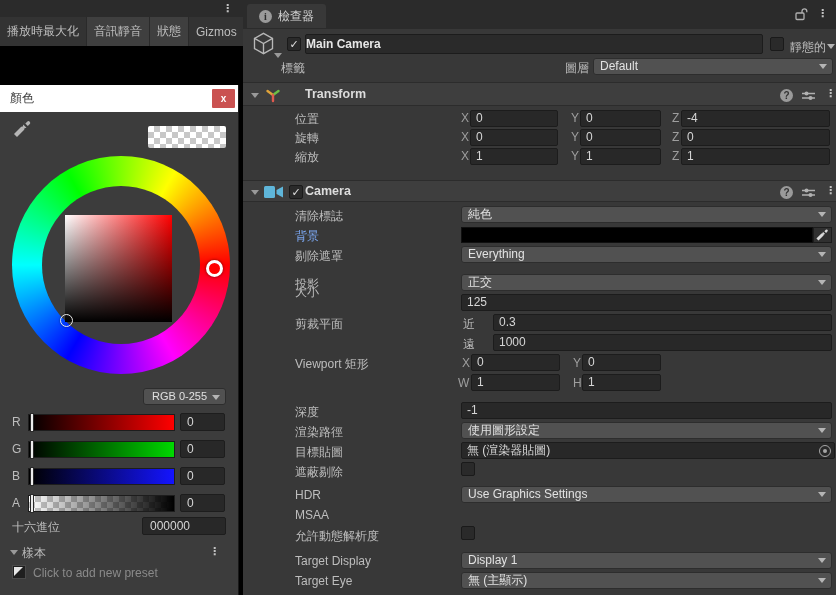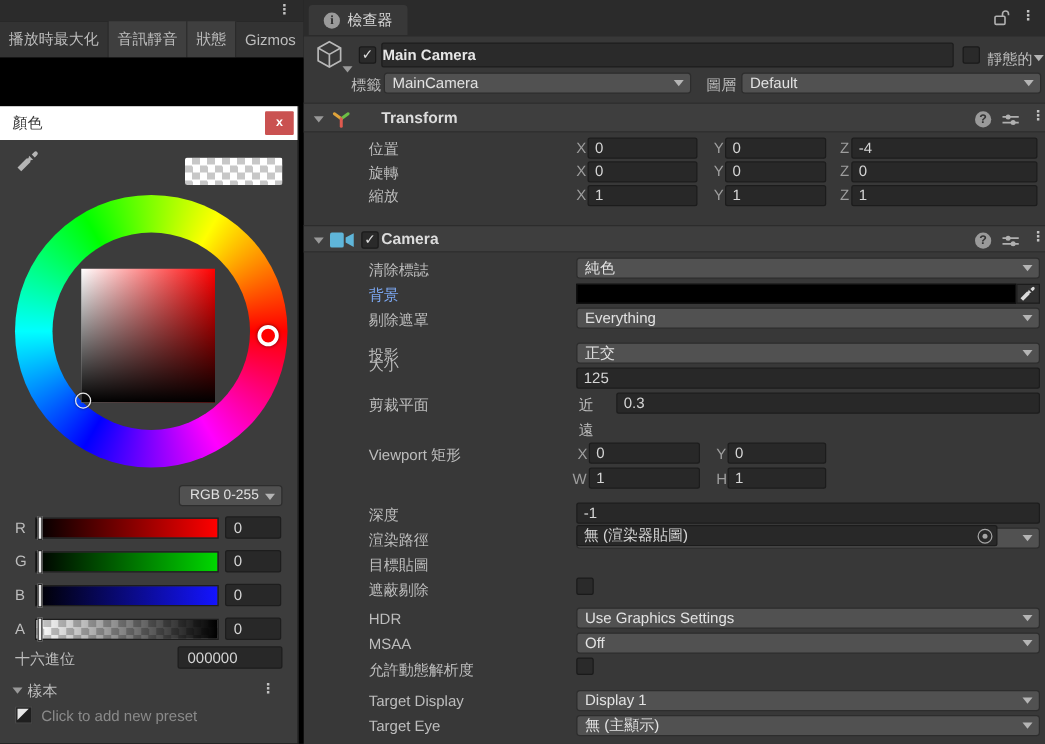--- a/index.html
+++ b/index.html
@@ -184,24 +184,20 @@
       </svg>
     </span>
     <span class="tri-down" style="position:absolute;left:31px;top:53px;border-top-color:#9a9a9a;"></span>
     <div class="cb" style="left:44px;top:37px;">✓</div>
     <div class="namefield">Main Camera</div>
     <div class="cb" style="left:527px;top:37px;"></div>
     <span class="lbl" style="left:547px;top:39px;">靜態的</span>
     <span class="tri-down" style="position:absolute;left:584px;top:44px;"></span>
 
     <span class="lbl" style="left:38px;top:60px;">標籤</span>
-    <div class="dd" style="left:64px;top:58px;width:246px;">
-      <span>MainCamera</span>
-      <span class="arr tri-down"></span>
-    </div>
     <span class="lbl" style="left:322px;top:60px;">圖層</span>
     <div class="dd" style="left:350px;top:58px;width:240px;">
       <span>Default</span>
       <span class="arr tri-down"></span>
     </div>
 
     <div class="chead" style="top:82px;">
       <span class="fold" style="left:8px;top:10px;"></span>
       <span style="position:absolute;left:22px;top:4px;">
         <svg width="16" height="16" viewBox="0 0 16 16">
@@ -294,20 +290,21 @@
       <span class="arr tri-down"></span>
     </div>
 
     <span class="lbl" style="left:52px;top:284px;">大小</span>
     <div class="tf" style="left:218px;top:294px;width:371px;">125</div>
 
     <span class="lbl" style="left:52px;top:316px;">剪裁平面</span>
     <span class="lbl" style="left:220px;top:316px;">近</span>
     <div class="tf" style="left:250px;top:314px;width:339px;">0.3</div>
     <span class="lbl" style="left:220px;top:336px;">遠</span>
+    <div class="tf" style="left:250px;top:334px;width:339px;">1000</div>
 
     <span class="lbl" style="left:52px;top:356px;">Viewport 矩形</span>
     <span class="axis" style="left:219px;top:356px;">X</span>
     <div class="tf" style="left:228px;top:354px;width:89px;">0</div>
     <span class="axis" style="left:330px;top:356px;">Y</span>
     <div class="tf" style="left:339px;top:354px;width:79px;">0</div>
     <span class="axis" style="left:215px;top:376px;">W</span>
     <div class="tf" style="left:228px;top:374px;width:89px;">1</div>
     <span class="axis" style="left:330px;top:376px;">H</span>
     <div class="tf" style="left:339px;top:374px;width:79px;">1</div>
@@ -315,39 +312,35 @@
     <span class="lbl" style="left:52px;top:404px;">深度</span>
     <div class="tf" style="left:218px;top:402px;width:371px;">-1</div>
 
     <span class="lbl" style="left:52px;top:424px;">渲染路徑</span>
     <div class="dd" style="left:218px;top:422px;width:371px;">
       <span>使用圖形設定</span>
       <span class="arr tri-down"></span>
     </div>
 
     <span class="lbl" style="left:52px;top:444px;">目標貼圖</span>
-    <div class="tf" style="left:218px;top:420px;width:337px;">
+    <div class="tf" style="left:218px;top:442px;width:374px;">
       <span>無 (渲染器貼圖)</span>
       <span class="objpick"></span>
     </div>
 
     <span class="lbl" style="left:52px;top:464px;">遮蔽剔除</span>
     <div class="cb" style="left:218px;top:462px;"></div>
 
     <span class="lbl" style="left:52px;top:488px;">HDR</span>
     <div class="dd" style="left:218px;top:486px;width:371px;">
       <span>Use Graphics Settings</span>
       <span class="arr tri-down"></span>
     </div>
 
     <span class="lbl" style="left:52px;top:508px;">MSAA</span>
-    <div class="dd" style="left:218px;top:506px;width:371px;">
-      <span>Off</span>
-      <span class="arr tri-down"></span>
-    </div>
 
     <span class="lbl" style="left:52px;top:528px;">允許動態解析度</span>
     <div class="cb" style="left:218px;top:526px;"></div>
 
     <span class="lbl" style="left:52px;top:554px;">Target Display</span>
     <div class="dd" style="left:218px;top:552px;width:371px;">
       <span>Display 1</span>
       <span class="arr tri-down"></span>
     </div>
 

